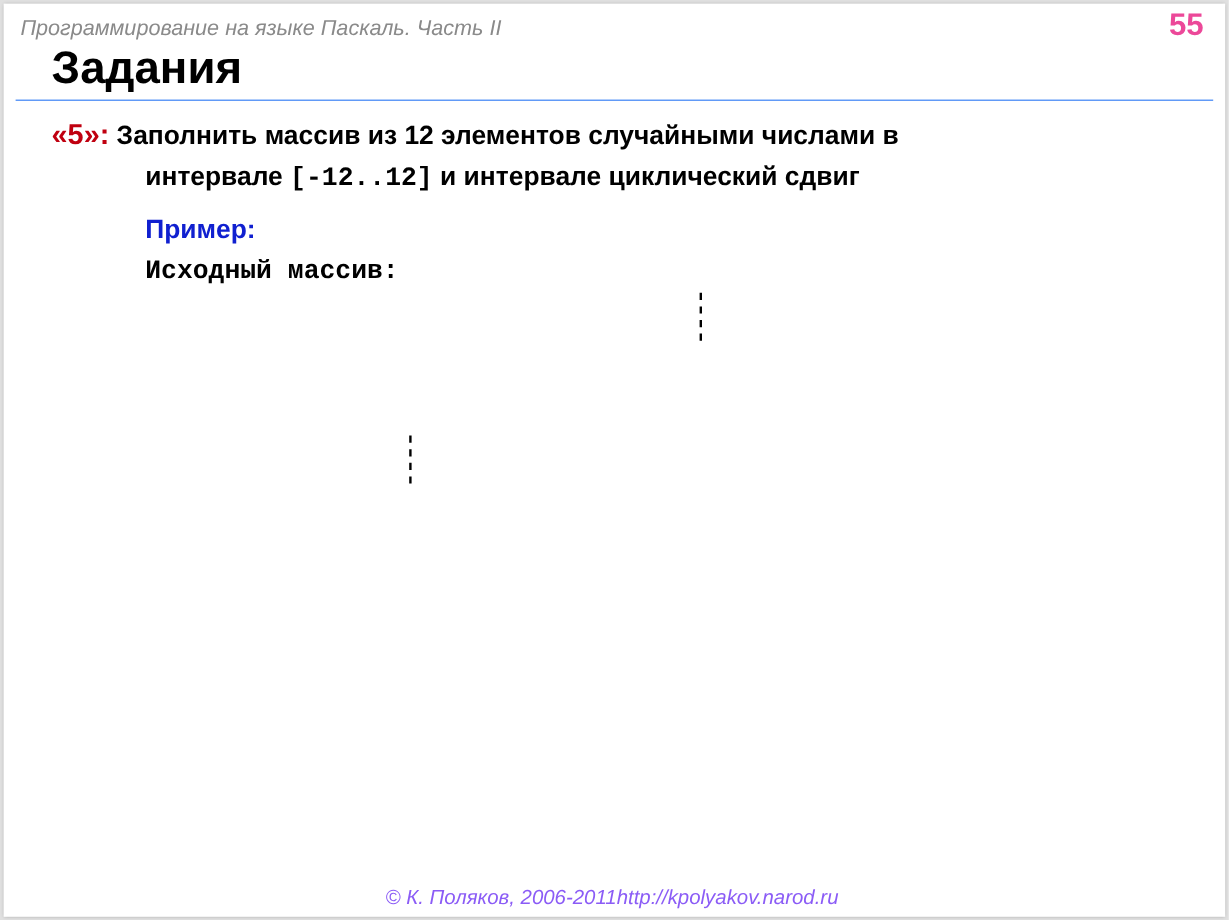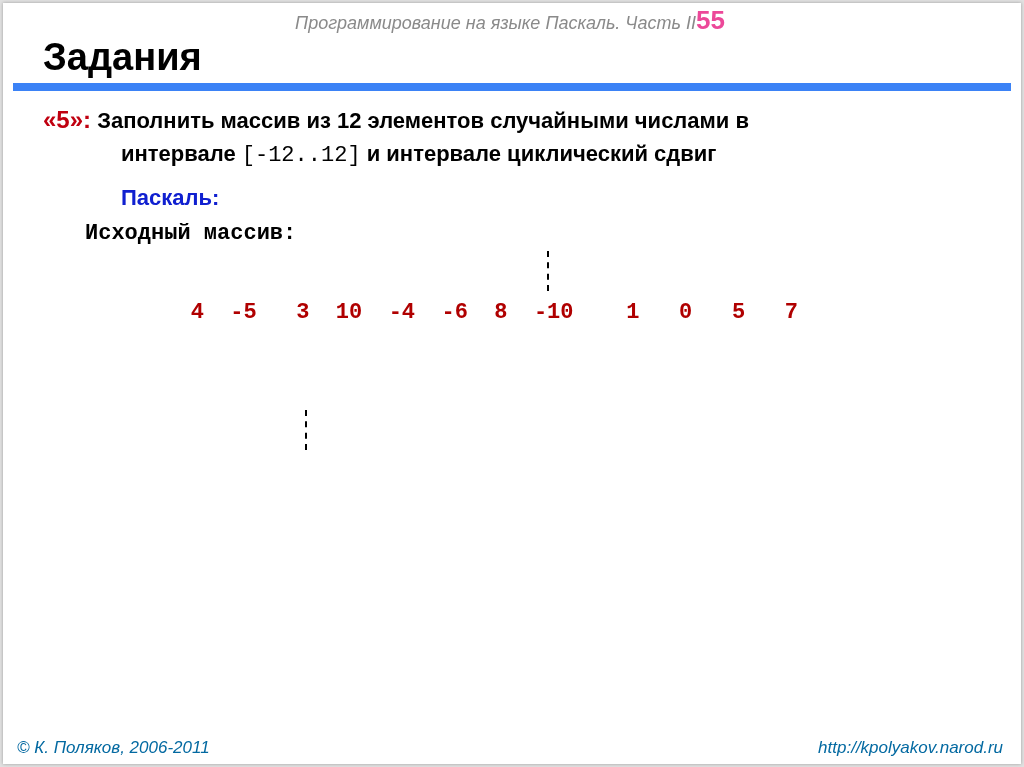--- a/index.html
+++ b/index.html
@@ -12,72 +12,72 @@
     overflow: hidden;
   }
   .slide {
     position: absolute;
     left: 3px; top: 3px; right: 3px; bottom: 3px;
     background: #ffffff;
     box-shadow: 0 0 3px rgba(0,0,0,0.3);
   }
   .topbar {
     display: flex;
-    justify-content: center;
+    justify-content: space-between;
     align-items: baseline;
     padding: 2px 18px 0 14px;
   }
   .course-title {
     font-style: italic;
     color: #8a8a8a;
     font-size: 18px;
   }
   .page-number {
     color: #ec4899;
     font-size: 26px;
     font-weight: bold;
   }
   .heading {
     font-size: 38px;
     font-weight: bold;
     color: #000;
     padding: 0 0 4px 30px;
-    border-bottom: 8px solid #3b82f6;
+    border-bottom: 1px solid #3b82f6;
     margin: 0 10px 8px 10px;
   }
   .content {
     padding: 4px 40px 0 40px;
     font-size: 22px;
     line-height: 1.45;
   }
   .task-mark {
     color: #c00010;
     font-weight: bold;
     font-size: 24px;
   }
   .task-text {
     font-weight: bold;
   }
   .mono-inline {
     font-family: "Courier New", monospace;
-    font-weight: normal;
+    font-weight: bold;
     text-align: center;
   }
   .cont {
     margin-left: 78px;
     font-weight: bold;
   }
   .example-label {
     margin-left: 78px;
     color: #1020d0;
     font-weight: bold;
     margin-top: 10px;
   }
   .mono-block {
-    margin-left: 42px;
+    margin-left: 78px;
     font-family: "Courier New", monospace;
     font-weight: bold;
     font-size: 22px;
     line-height: 1.8;
   }
   .data-row {
     color: #b00000;
     white-space: pre;
     position: relative;
   }
@@ -88,23 +88,23 @@
     position: absolute;
     border-left: 2px dashed #000;
     height: 40px;
     top: -2px;
   }
   .footer {
     position: absolute;
     bottom: 6px;
     left: 14px; right: 18px;
     display: flex;
-    justify-content: space-between;
+    justify-content: center;
     font-style: italic;
-    color: #0369a1;
+    color: #8b5cf6;
     font-size: 17px;
   }
 </style>
 </head>
 <body>
 
 <div class="slide">
 
   <div class="topbar">
     <div class="course-title">Программирование на языке Паскаль. Часть II</div>
@@ -115,26 +115,25 @@
 
   <div class="content">
     <div>
       <span class="task-mark">«5»:</span>
       <span class="task-text">Заполнить массив из 12 элементов случайными числами в</span>
     </div>
     <div class="cont">
       <span>интервале </span><span class="mono-inline">[-12..12]</span><span> и интервале циклический сдвиг</span>
     </div>
 
-    <div class="example-label">Паскаль:</div>
+    <div class="example-label">Пример:</div>
 
     <div class="mono-block">
       <div class="label-row">Исходный массив:</div>
       <div class="data-row">
-        <span>4  -5   3  10  -4  -6  8  -10    1   0   5   7</span>
         <span class="divider-v" style="left:462px"></span>
       </div>
       <div class="data-row">
         <span class="divider-v" style="left:220px"></span>
       </div>
     </div>
   </div>
 
   <div class="footer">
     <div>© К. Поляков, 2006-2011</div>

